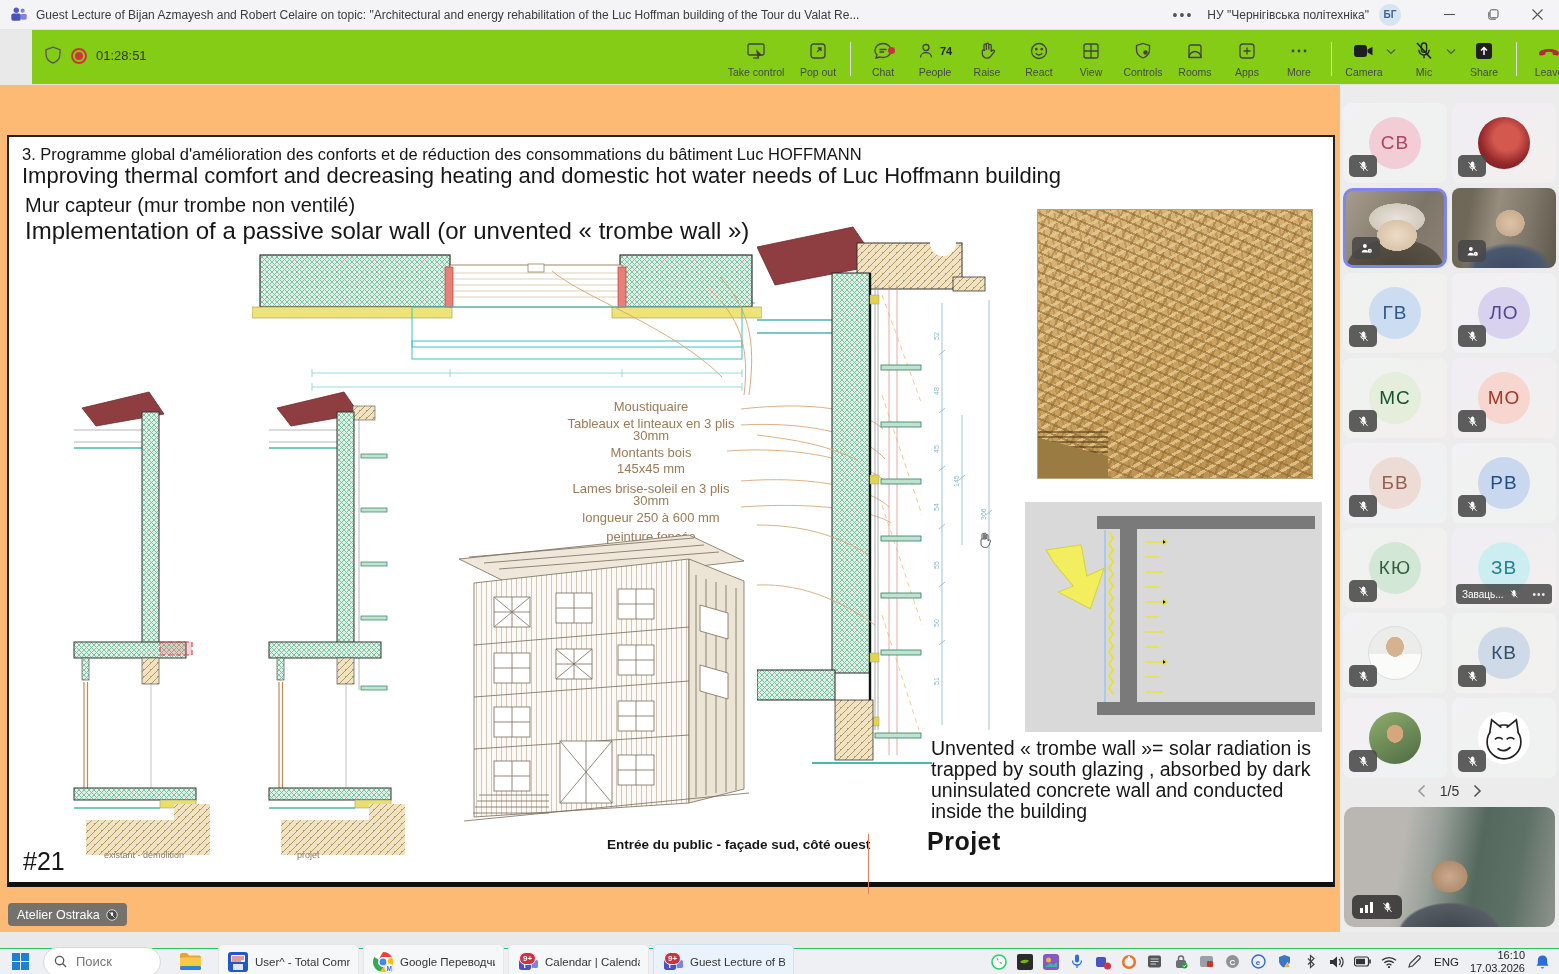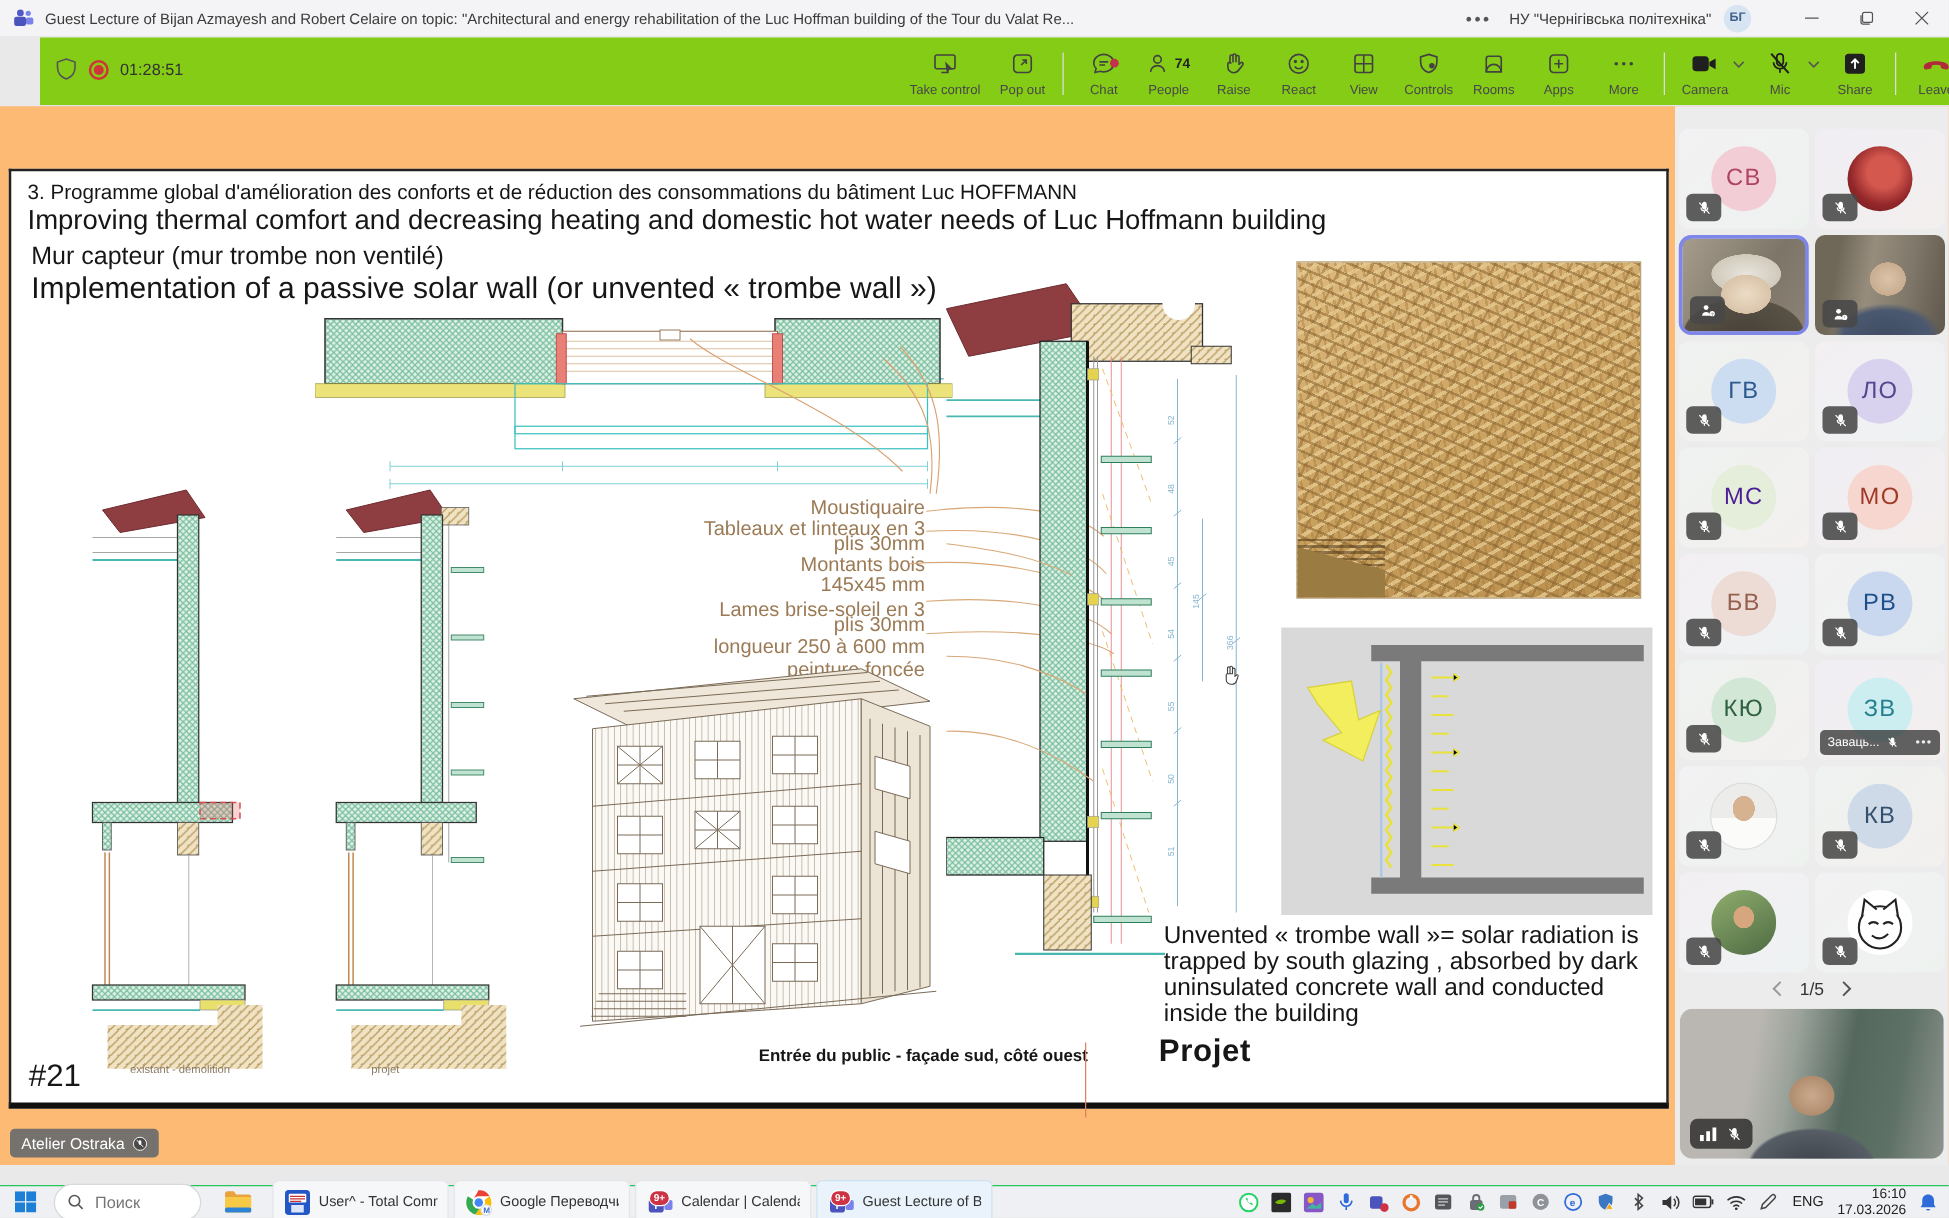--- a/index.html
+++ b/index.html
@@ -42,22 +42,22 @@
   #main{position:absolute;top:85px;left:0;width:1559px;height:847px;background:#fdba74;}
 
   
   #slide{position:absolute;left:7px;top:50px;width:1324px;height:745px;background:#fff;
          border:2px solid #222;border-bottom:5px solid #101010;box-sizing:content-box;}
   .s-abs{position:absolute;color:#161616;white-space:nowrap;}
   .t-fr{left:13px;top:8px;font-size:16.5px;}
   .t-en{left:13px;top:26px;font-size:22px;}
   .t-fr2{left:16px;top:57px;font-size:20px;}
   .t-en2{left:16px;top:80px;font-size:24px;}
-  .anno{position:absolute;left:553px;top:264px;width:178px;text-align:right;color:#9b7a55;
-        font-size:16px;line-height:12.5px;}
+  .anno{position:absolute;left:553px;top:264px;width:178px;text-align:center;color:#9b7a55;
+        font-size:13px;line-height:12.5px;}
   .anno div{margin-bottom:4px;}
   .cap-small{font-size:9px;color:#8a7a66;text-align:right;}
   .cap-entree{left:598px;top:700px;font-size:13.5px;font-weight:bold;}
   .body-text{left:922px;top:601px;width:382px;font-size:19.5px;line-height:21px;white-space:normal;}
   .projet-lbl{left:918px;top:690px;font-size:25px;font-weight:800;letter-spacing:0.5px;}
   .slide-num{left:14px;top:710px;font-size:25px;}
   .vline-red{left:859px;top:697px;width:1px;height:60px;background:#e08060;}
   .wood-photo{left:1028px;top:72px;width:276px;height:270px;border:1px solid #b9a37a;box-sizing:border-box;
     background:
       repeating-linear-gradient(23deg, rgba(138,101,48,.55) 0 2px, rgba(0,0,0,0) 2px 9px),
@@ -661,21 +661,21 @@
       <span class="micpill">
           <svg width="13" height="13" viewBox="0 0 16 16" fill="none" stroke="#fff" stroke-width="1.2">
             <path d="M8 2.4c.9 0 1.7.7 1.7 1.7v3a1.7 1.7 0 0 1-3.4 0v-3c0-1 .8-1.7 1.7-1.7z" fill="#fff"></path>
             <path d="M4.7 7.3a3.3 3.3 0 0 0 6.6 0M8 10.8v2.3"></path>
             <path d="M3 2.6l10 10.8"></path>
           </svg>
         </span>
     </div>
 
     <div class="ptile bgC">
-      <span class="pava" style="background:#e4eeda;color:#4c1d95">МС</span>
+      <span class="pava" style="background:#e4eeda;color:#14532d">МС</span>
       <span class="micpill">
           <svg width="13" height="13" viewBox="0 0 16 16" fill="none" stroke="#fff" stroke-width="1.2">
             <path d="M8 2.4c.9 0 1.7.7 1.7 1.7v3a1.7 1.7 0 0 1-3.4 0v-3c0-1 .8-1.7 1.7-1.7z" fill="#fff"></path>
             <path d="M4.7 7.3a3.3 3.3 0 0 0 6.6 0M8 10.8v2.3"></path>
             <path d="M3 2.6l10 10.8"></path>
           </svg>
         </span>
     </div>
 
     <div class="ptile bgB">

